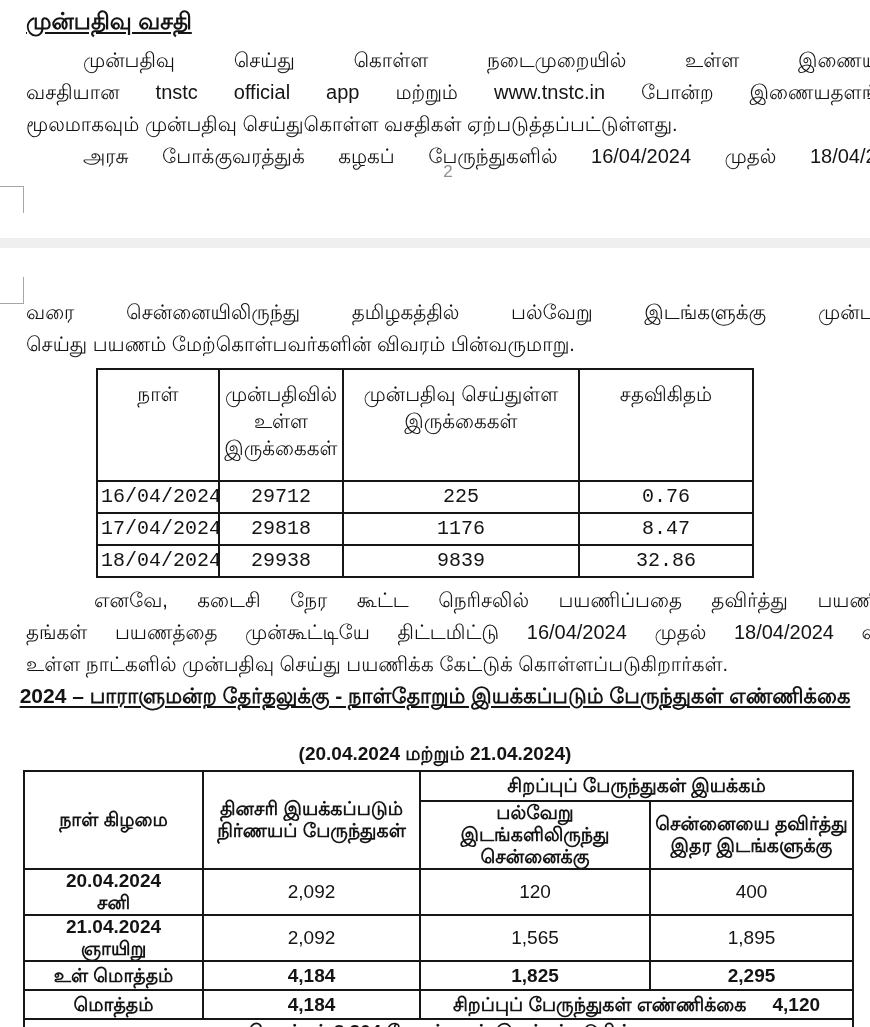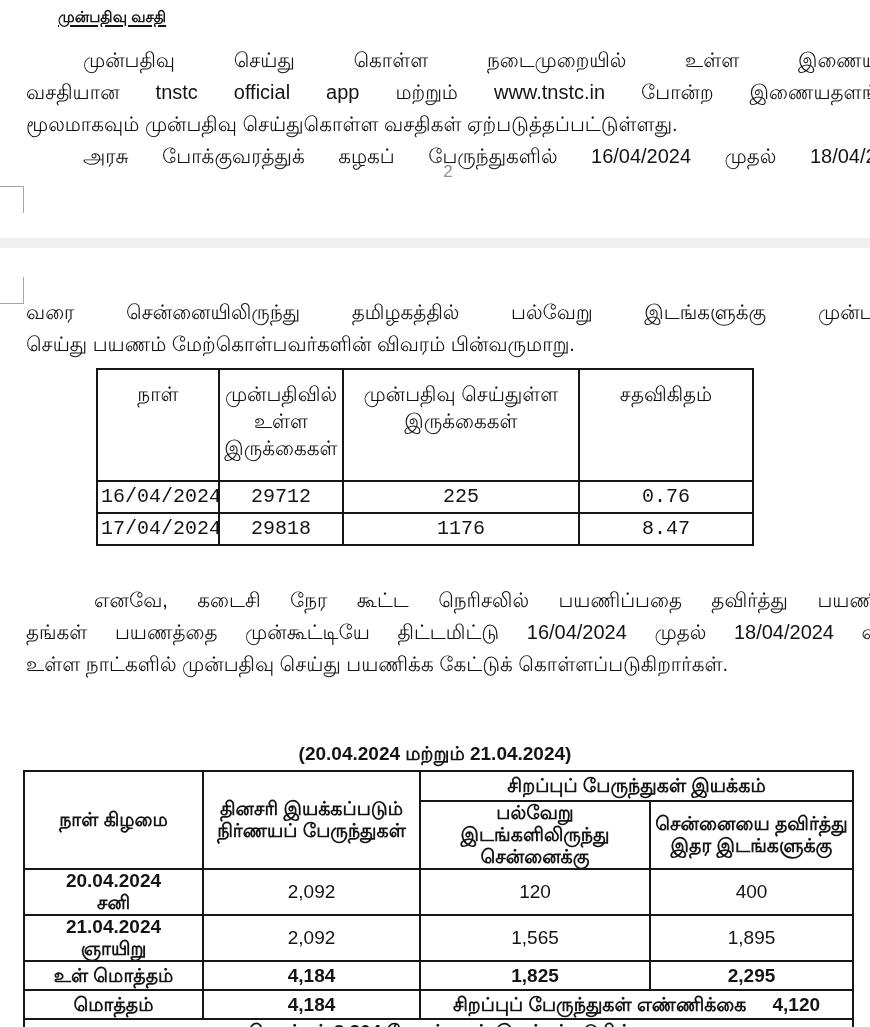--- a/index.html
+++ b/index.html
@@ -3,22 +3,22 @@
 <meta charset="utf-8">
 <style>
   html,body{margin:0;padding:0;background:#fff;}
   .page{
     position:relative;width:870px;height:1027px;overflow:hidden;background:#ffffff;
     font-family:"Liberation Sans","DejaVu Sans",sans-serif;color:#141414;
   }
   .abs{position:absolute;}
   
   .doc-heading{
-    top:8px;left:26px;font-size:15px;font-weight:bold;
-    text-decoration:underline;text-decoration-thickness:2px;text-underline-offset:3px;margin-left:32px;
+    top:8px;left:26px;font-size:23px;font-weight:bold;
+    text-decoration:underline;text-decoration-thickness:2px;text-underline-offset:3px;
   }
   
   .para{left:26px;width:884px;font-size:20px;line-height:32px;}
   .line{white-space:nowrap;}
   .line.wrap{white-space:normal;}
   .jc{text-align:justify;text-align-last:justify;white-space:normal;word-spacing:1px;}
   .ind{padding-left:57px;}
   .lastline{text-align:left;text-align-last:left;}
   
   .page-number{top:162px;left:0;width:896px;text-align:center;font-size:17px;color:#8f8f8f;}
@@ -99,29 +99,36 @@
       <td>29712</td>
       <td>225</td>
       <td>0.76</td>
     </tr>
     <tr class="drow">
       <td>17/04/2024</td>
       <td>29818</td>
       <td>1176</td>
       <td>8.47</td>
     </tr>
+    <tr class="drow">
+      <td>18/04/2024</td>
+      <td>29938</td>
+      <td>9839</td>
+      <td>32.86</td>
+    </tr>
   </tbody>
     </table>
 
   <div class="abs para" style="top:584px;">
     <div class="line jc" style="padding-left:68px;">எனவே, கடைசி நேர கூட்ட நெரிசலில் பயணிப்பதை தவிர்த்து பயணிகள்</div>
     <div class="line jc">தங்கள் பயணத்தை முன்கூட்டியே திட்டமிட்டு 16/04/2024 முதல் 18/04/2024 வரை</div>
     <div class="line lastline wrap">உள்ள நாட்களில் முன்பதிவு செய்து பயணிக்க கேட்டுக் கொள்ளப்படுகிறார்கள்.</div>
   </div>
 
+  <div class="abs sec-heading">2024 – பாராளுமன்ற தேர்தலுக்கு - நாள்தோறும் இயக்கப்படும் பேருந்துகள் எண்ணிக்கை</div>
   <div class="abs sec-subtitle">(20.04.2024 மற்றும் 21.04.2024)</div>
 
   <table class="abs t2">
     <colgroup>
         <col style="width:179px">
         <col style="width:217px">
         <col style="width:230px">
         <col style="width:203px">
       </colgroup>
     <tbody>

